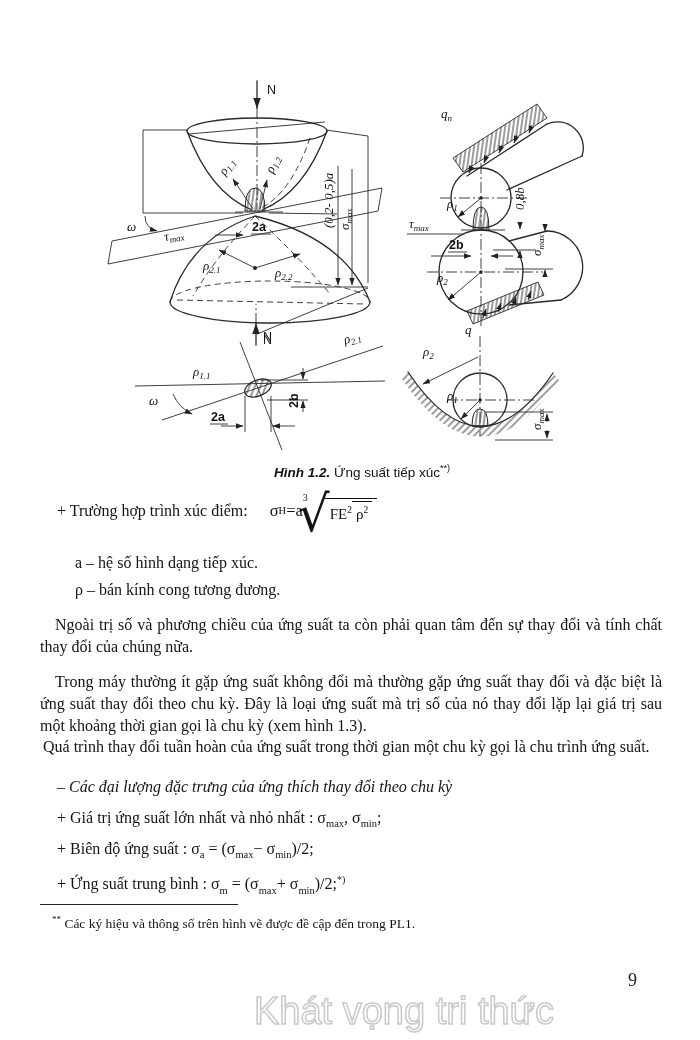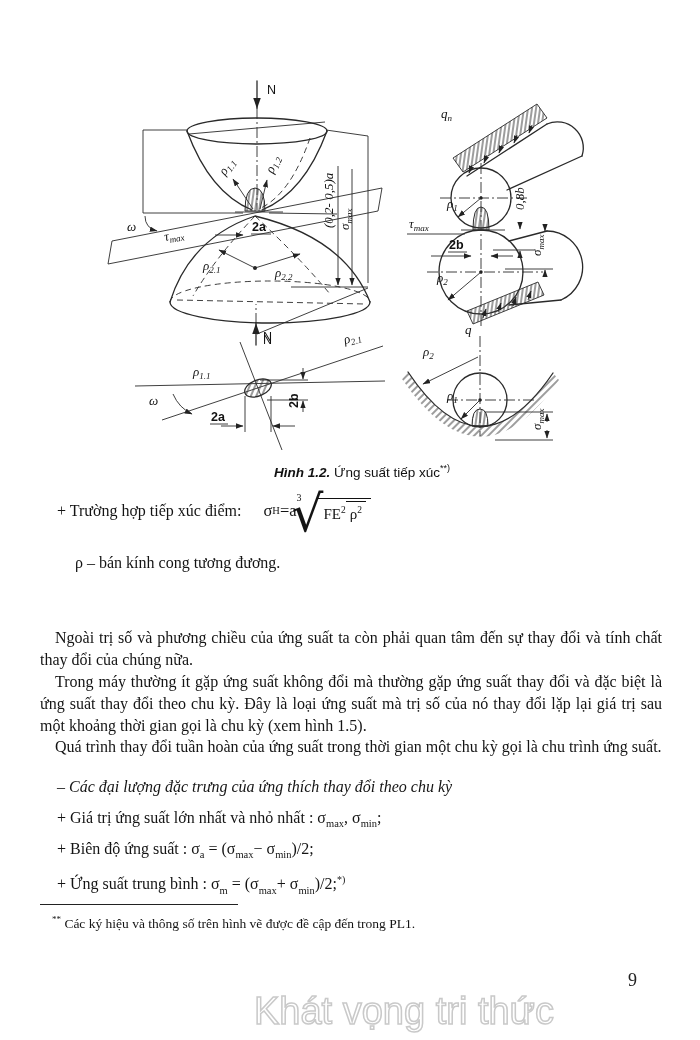--- a/index.html
+++ b/index.html
@@ -237,42 +237,43 @@
       <text class="gl" transform="rotate(-90 446,352)" x="446" y="352"><tspan>σ</tspan><tspan class="gs" dy="3">max</tspan></text>
     </g>
   </svg>
 
   <div id="caption">
     <b>Hình 1.2.</b><span> Ứng suất tiếp xúc</span><sup>**)</sup>
   </div>
 
   <div class="t bodytxt" style="left:57px;top:498px;width:600px;">
     <div id="f-row">
-      <span>+ Trường hợp tiếp xúc điểm:</span>
+      <span>+ Trường hợp trình xúc điểm:</span>
       <span class="frm">
         <span>σ</span>
           <sub>H</sub>
           <span>=a</span>
           <sup class="ridx">3</sup>
           <span class="rsign">√</span>
           <span class="rcand"><span class="frac">
               <span><span>FE</span><sup>2</sup></span>
               <span class="fden"><span>ρ</span><sup>2</sup></span>
             </span></span>
       </span>
     </div>
   </div>
 
   <div class="t bodytxt" style="left:75px;top:549px;line-height:27px;">
+    <div>a – hệ số hình dạng tiếp xúc.</div>
     <div>ρ – bán kính cong tương đương.</div>
   </div>
 
-  <div class="t bodytxt just" style="left:40px;top:627px;width:622px;">Ngoài trị số và phương chiều của ứng suất ta còn phải quan tâm đến sự thay đổi và tính chất thay đổi của chúng nữa.</div>
-  <div class="t bodytxt just" style="left:40px;top:671px;width:622px;">Trong máy thường ít gặp ứng suất không đổi mà thường gặp ứng suất thay đổi và đặc biệt là ứng suất thay đổi theo chu kỳ. Đây là loại ứng suất mà trị số của nó thay đổi lặp lại giá trị sau một khoảng thời gian gọi là chu kỳ (xem hình 1.5).</div>
-  <div class="t bodytxt just" style="left:40px;top:736px;width:622px;">Quá trình thay đổi tuần hoàn của ứng suất trong thời gian một chu kỳ gọi là chu trình ứng suất.</div>
+  <div class="t bodytxt just" style="left:40px;top:614px;width:622px;">Ngoài trị số và phương chiều của ứng suất ta còn phải quan tâm đến sự thay đổi và tính chất thay đổi của chúng nữa.</div>
+  <div class="t bodytxt just" style="left:40px;top:671px;width:622px;">Trong máy thường ít gặp ứng suất không đổi mà thường gặp ứng suất thay đổi và đặc biệt là ứng suất thay đổi theo chu kỳ. Đây là loại ứng suất mà trị số của nó thay đổi lặp lại giá trị sau một khoảng thời gian gọi là chu kỳ (xem hình 1.3).</div>
+  <div class="t bodytxt just" style="left:28px;top:736px;width:622px;">Quá trình thay đổi tuần hoàn của ứng suất trong thời gian một chu kỳ gọi là chu trình ứng suất.</div>
 
   <div class="t bodytxt" style="left:57px;top:776px;font-style:italic;">– Các đại lượng đặc trưng của ứng thích thay đổi theo chu kỳ</div>
 
   <div class="t bodytxt ifrm" style="left:57px;top:807px;">
     <span>+ Giá trị ứng suất lớn nhất và nhỏ nhất : </span><span>σ</span><sub>max</sub><span>, </span><span>σ</span><sub>min</sub><span>;</span>
   </div>
   <div class="t bodytxt ifrm" style="left:57px;top:838px;">
     <span>+ Biên độ ứng suất :  </span><span>σ</span><sub>a</sub><span> = (</span><span>σ</span><sub>max</sub><span>− </span><span>σ</span><sub>min</sub><span>)/2;</span>
   </div>
   <div class="t bodytxt ifrm" style="left:57px;top:869px;">

